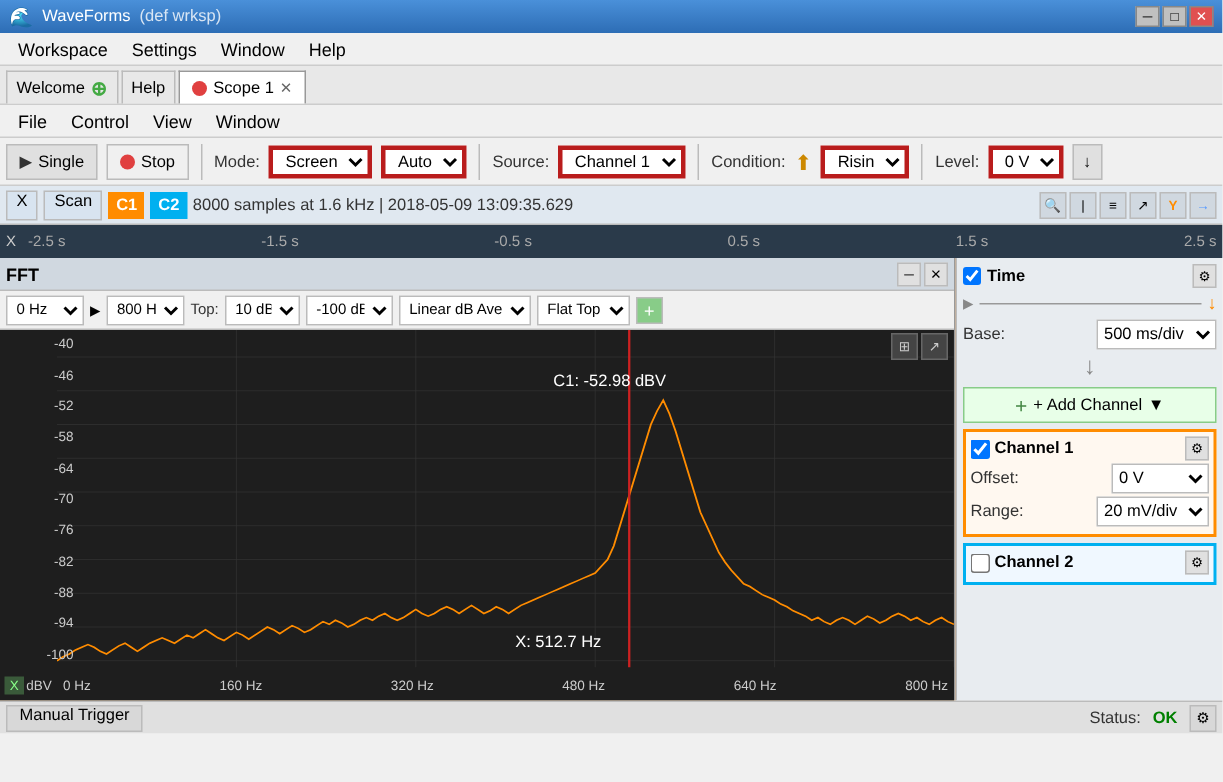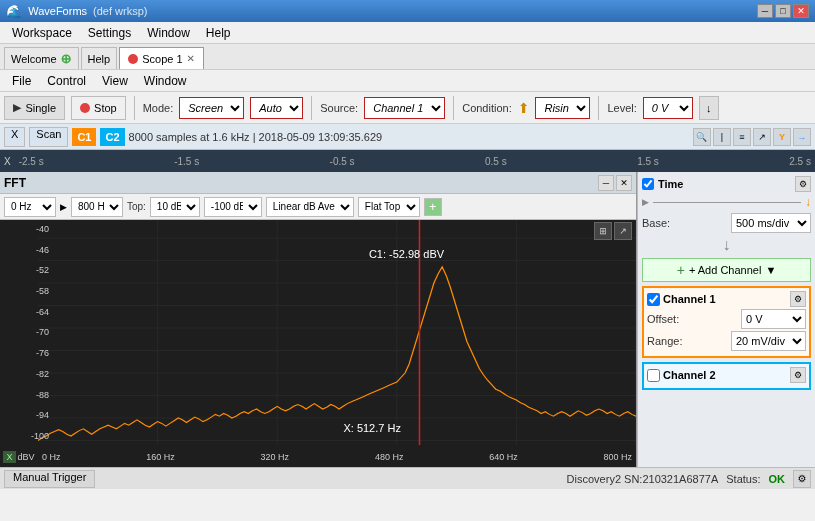--- a/index.html
+++ b/index.html
@@ -82,21 +82,21 @@
     .toolbar-btn {
       height: 24px; padding: 0 8px;
       background: #e0e0e0; border: 1px solid #bbb;
       cursor: pointer; font-size: 11px;
       display: flex; align-items: center; gap: 4px;
     }
     .stop-btn { background: #f0f0f0; }
     .toolbar-label { font-size: 11px; color: #333; }
     .toolbar-select {
       height: 22px; padding: 0 4px; font-size: 11px;
-      background: white; border: 1px solid #b91c1c; cursor: pointer; font-style: italic;
+      background: white; border: 3px solid #b91c1c; cursor: pointer;
     }
     .toolbar-separator { width: 1px; height: 24px; background: #bbb; margin: 0 2px; }
 
     
     #scope-ctrl {
       background: #e0e8f0;
       height: 26px;
       display: flex;
       align-items: center;
       padding: 0 4px;
@@ -577,18 +577,17 @@
           <div class="ch-settings-btn">⚙</div>
         </div>
       </div>
     </div>
   </div>
 </div>
 
 <div id="statusbar">
   <div class="status-btn">Manual Trigger</div>
   <div style="display:flex; align-items:center; gap:8px;">
-    <span class="status-info">Discovery2 SN:210321A6877A</span>
     <span class="status-info">Status:</span>
     <span class="status-info status-ok">OK</span>
     <div class="status-settings-btn">⚙</div>
   </div>
 </div>
 
 </body></html>

